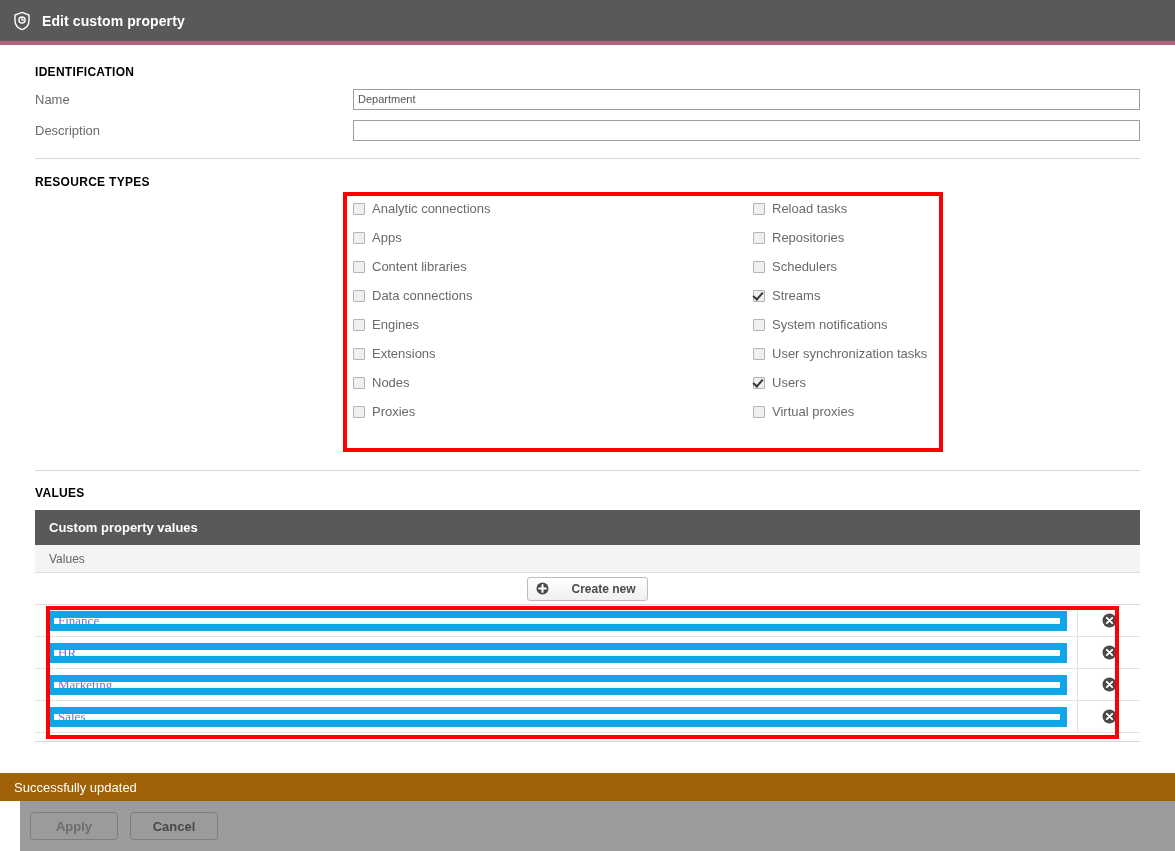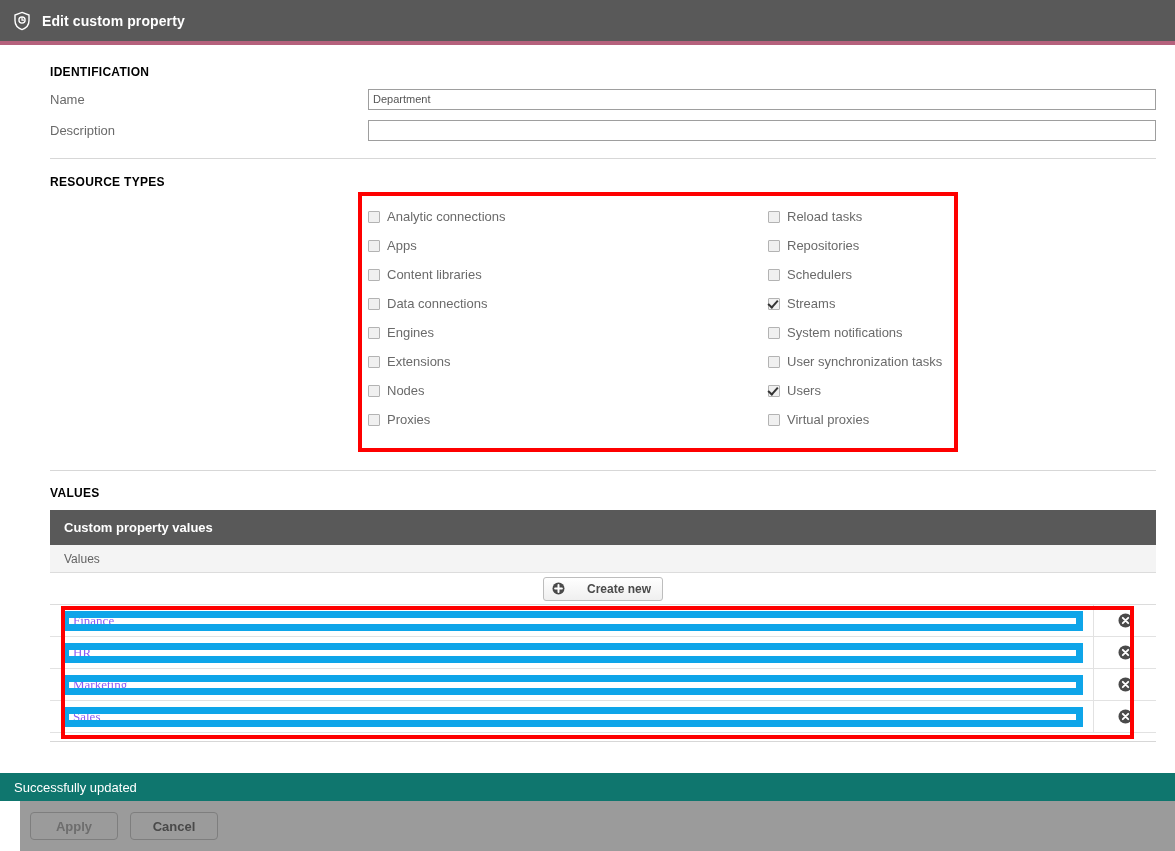--- a/index.html
+++ b/index.html
@@ -39,23 +39,22 @@
     font-weight: bold;
     letter-spacing: .1px;
   }
   .accent-stripe {
     height: 4px;
     background: #b5617c;
   }
 
   
   .content {
-    padding: 0 19px;
-    box-sizing: border-box;
-    margin-left: 31px;
+    padding: 0 35px;
+    box-sizing: border-box;
   }
 
   .section-head {
     font-size: 12px;
     font-weight: bold;
     color: #000000;
     letter-spacing: .3px;
     margin: 0;
   }
 
@@ -105,21 +104,21 @@
     left: 308px;
     top: 2px;
     width: 600px;
     height: 260px;
     border: 4px solid #fe0000;
     box-sizing: border-box;
   }
   .res-cols {
     position: absolute;
     left: 318px;
-    top: 12px;
+    top: 4px;
     width: 585px;
     display: flex;
   }
   .res-col { width: 400px; }
   .res-col.right { width: 185px; }
 
   .cb-row {
     display: flex;
     align-items: center;
     height: 29px;
@@ -257,21 +256,21 @@
     margin: 8px 0 0 0;
   }
 
   
   .status-bar {
     position: absolute;
     left: 0;
     right: 0;
     top: 773px;
     height: 28px;
-    background: #0f766e;
+    background: #a16207;
     color: #ffffff;
     font-size: 13px;
     display: flex;
     align-items: center;
     padding-left: 14px;
     box-sizing: border-box;
   }
   .footer-bar {
     position: absolute;
     left: 0;

